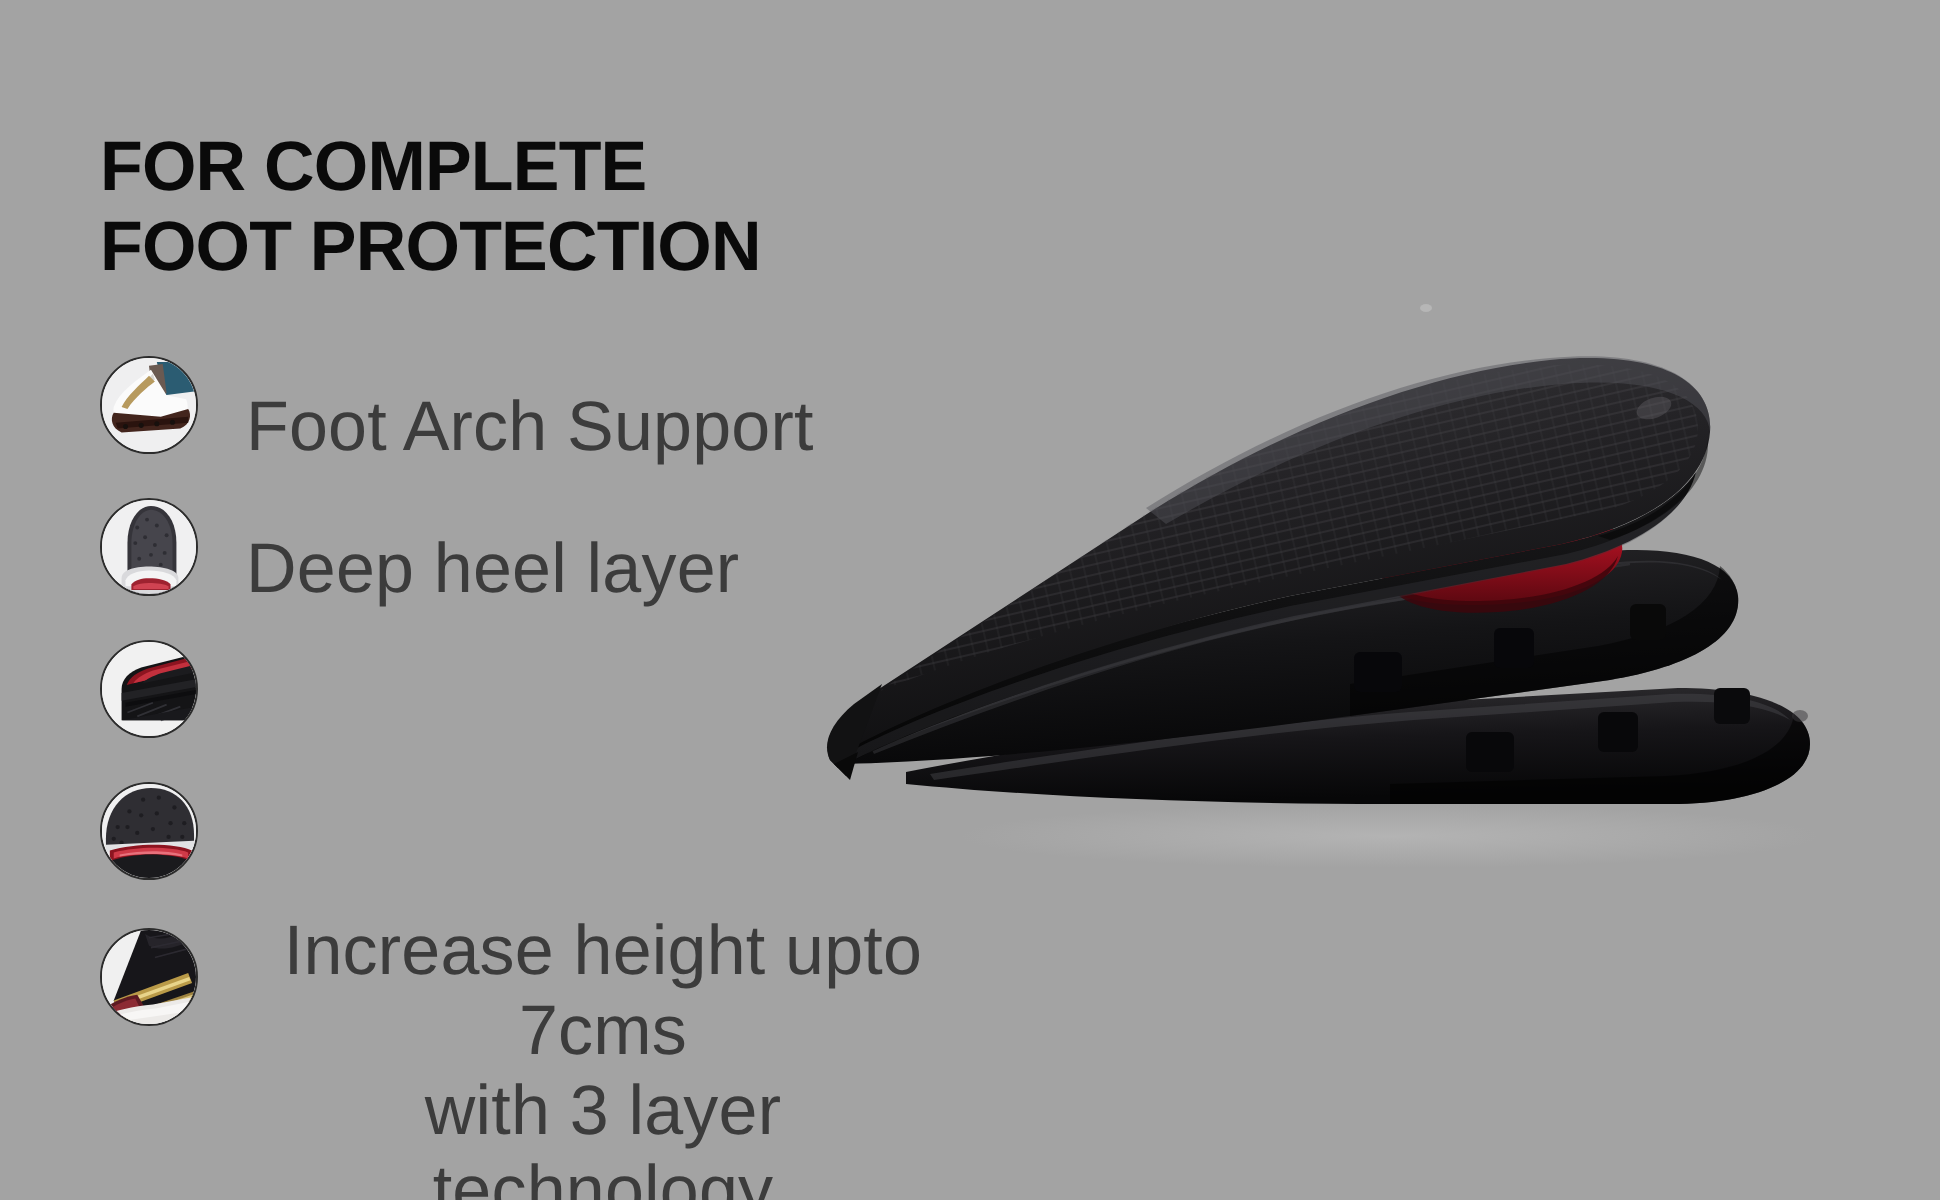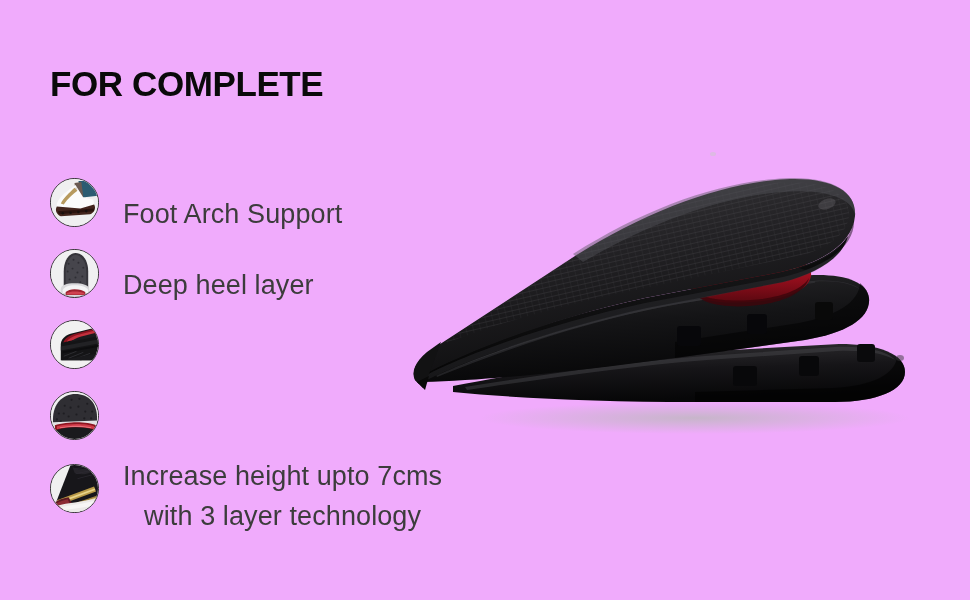--- a/index.html
+++ b/index.html
@@ -10,21 +10,21 @@
     width: 970px;
     height: 600px;
     overflow: hidden;
     font-family: "Liberation Sans", sans-serif;
     background: #e4e4e4;
   }
   .poster {
     position: relative;
     width: 970px;
     height: 600px;
-    background: #f0abfc;
+    background: #a3a3a3;
   }
 
   
   .heading {
     position: absolute;
     left: 50px;
     top: 64px;
     font-weight: 900;
     font-size: 35px;
     line-height: 40px;
@@ -57,21 +57,21 @@
     overflow: hidden;
     background: #f2f2f2;
     box-sizing: border-box;
   }
   .thumb svg { display: block; width: 100%; height: 100%; }
   .feature-label {
     position: absolute;
     left: 73px;
     top: 50%;
     transform: translateY(-50%);
-    font-size: 27px;
+    font-size: 35px;
     line-height: 40px;
     font-weight: 300;
     color: #3c3c3c;
     letter-spacing: 0.1px;
     white-space: pre-line;
   }
   .feature-row.two-line { height: 90px; }
   .feature-row.two-line .thumb { top: 2px; }
   .feature-row.two-line .feature-label {
     top: 0;
@@ -90,20 +90,21 @@
   }
   .product svg { display: block; width: 100%; height: 100%; }
 </style>
 </head>
 <body>
 
 <div class="poster">
 
   <div class="heading">
     <span class="hline">FOR COMPLETE</span>
+    <span class="hline">FOOT PROTECTION</span>
   </div>
 
   <div class="features">
 
     <div class="feature-row">
       <div class="thumb">
         <svg viewBox="0 0 48 48" preserveAspectRatio="xMidYMid slice">
           <rect width="48" height="48" fill="#efeff0"></rect>
           <path d="M28 2 L48 2 L48 17 L32 19 Z" fill="#2b5c72"></path>
           <path d="M24 4 L31 3 L33 18 L26 20 Z" fill="#6a5a52"></path>

